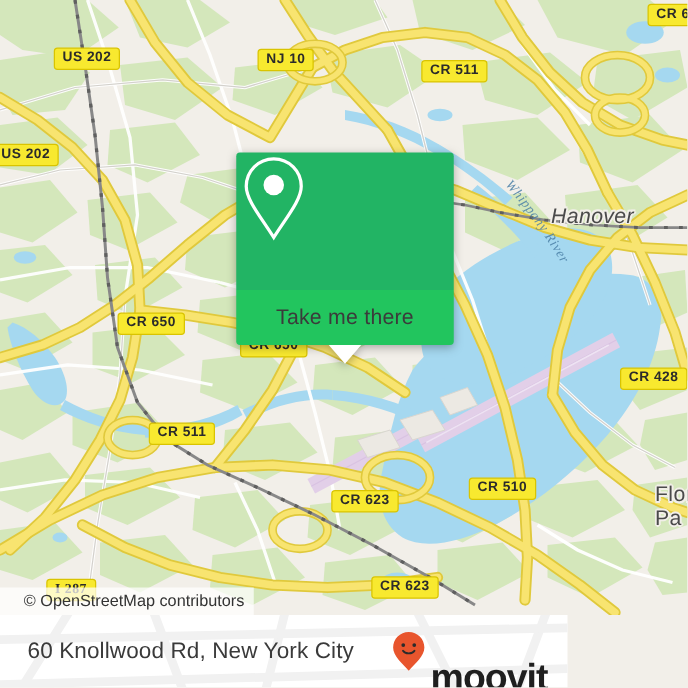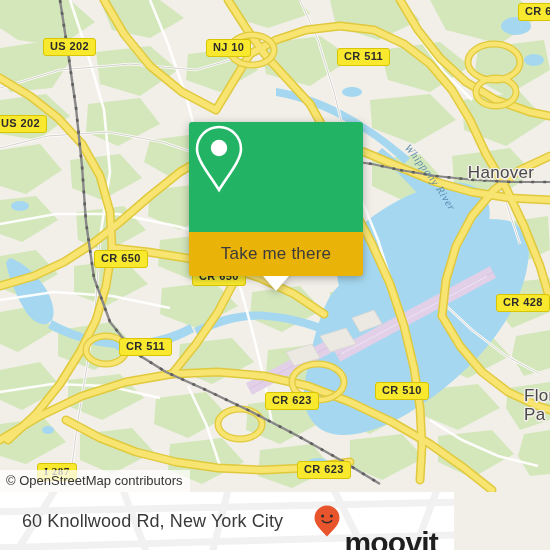--- a/index.html
+++ b/index.html
@@ -44,37 +44,37 @@
   
   #popup{
     position:absolute;left:189px;top:122px;width:174px;
     filter:drop-shadow(0 2px 4px rgba(0,0,0,.30));
   }
   #popup .head{
     height:110px;background:#22b464;border-radius:3px 3px 0 0;
     display:flex;align-items:center;justify-content:center;
   }
   #popup .body{
-    height:44px;background:#eab308;border-radius:0 0 3px 3px;
+    height:44px;background:#22c55e;border-radius:0 0 3px 3px;
     display:flex;align-items:center;justify-content:center;
     color:#3b3b3b;font-size:17px;letter-spacing:.2px;
   }
   #popup .tail{
     position:absolute;left:50%;transform:translateX(-50%);
     top:154px;width:0;height:0;
     border-left:13px solid transparent;border-right:13px solid transparent;
     border-top:15px solid #ffffff;
   }
 
   
   #attrib{
     position:absolute;left:0;top:470px;
     background:rgba(255,255,255,.72);
     color:#333;font-size:13px;line-height:15px;
-    padding:3px 7px 4px 6px;white-space:nowrap;
+    padding:3px 7px 4px 19px;white-space:nowrap;
   }
 
   
   #footer{
     position:absolute;left:0;top:492px;width:454px;height:58px;
     background:#ffffff;overflow:hidden;
   }
   #footer .wm{position:absolute;left:0;top:0;opacity:1;}
   #addr{
     position:absolute;left:22px;top:50%;transform:translateY(-50%);
@@ -315,21 +315,21 @@
       </g>
 
       <g opacity=".85">
         <path id="riverpath" d="M404,148 C420,166 436,188 450,212" fill="none"></path>
         <text font-family="Liberation Serif, serif" font-size="11" fill="#4a7fa6" font-style="italic" letter-spacing="0.5">
           <textPath href="#riverpath" startOffset="0">Whippany River</textPath>
         </text>
       </g>
     </svg>
 
-    <div class="placelabel" style="left:501px;top:163px;transform:translateX(-50%);">
+    <div class="placelabel" style="left:474px;top:163px;transform:translateX(-50%);font-style:italic;">
       <span>Hanover</span>
     </div>
     <div class="placelabel two" style="left:524px;top:386px;">
       <div>Flor</div>
       <div>Pa</div>
     </div>
 
     <div class="shield" style="left:43px;top:38px;">US 202</div>
     <div class="shield" style="left:206px;top:39px;">NJ 10</div>
     <div class="shield" style="left:337px;top:48px;">CR 511</div>

